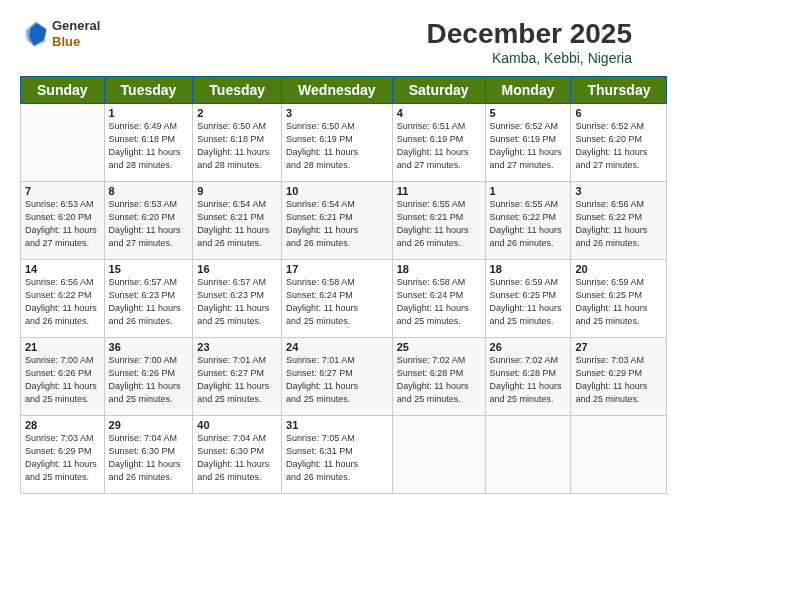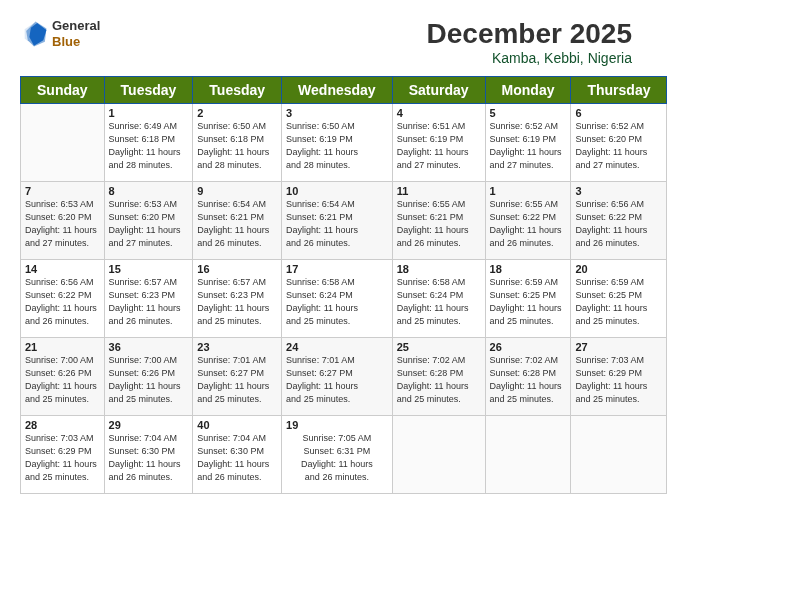--- a/index.html
+++ b/index.html
@@ -343,22 +343,22 @@
 and 26 minutes.</div>
           </td>
           <td>
             <span class="day-num">40</span>
             <div class="day-info" style="white-space: pre-line;">Sunrise: 7:04 AM
 Sunset: 6:30 PM
 Daylight: 11 hours
 and 26 minutes.</div>
           </td>
           <td>
-            <span class="day-num">19</span>
-            <div class="day-info" style="white-space: pre-line; text-align: center;">Sunrise: 7:05 AM
+            <span class="day-num">31</span>
+            <div class="day-info" style="white-space: pre-line;">Sunrise: 7:05 AM
 Sunset: 6:31 PM
 Daylight: 11 hours
 and 26 minutes.</div>
           </td>
           <td class="empty-cell"></td>
           <td class="empty-cell"></td>
           <td class="empty-cell"></td>
         </tr>
       </tbody>
   </table>

